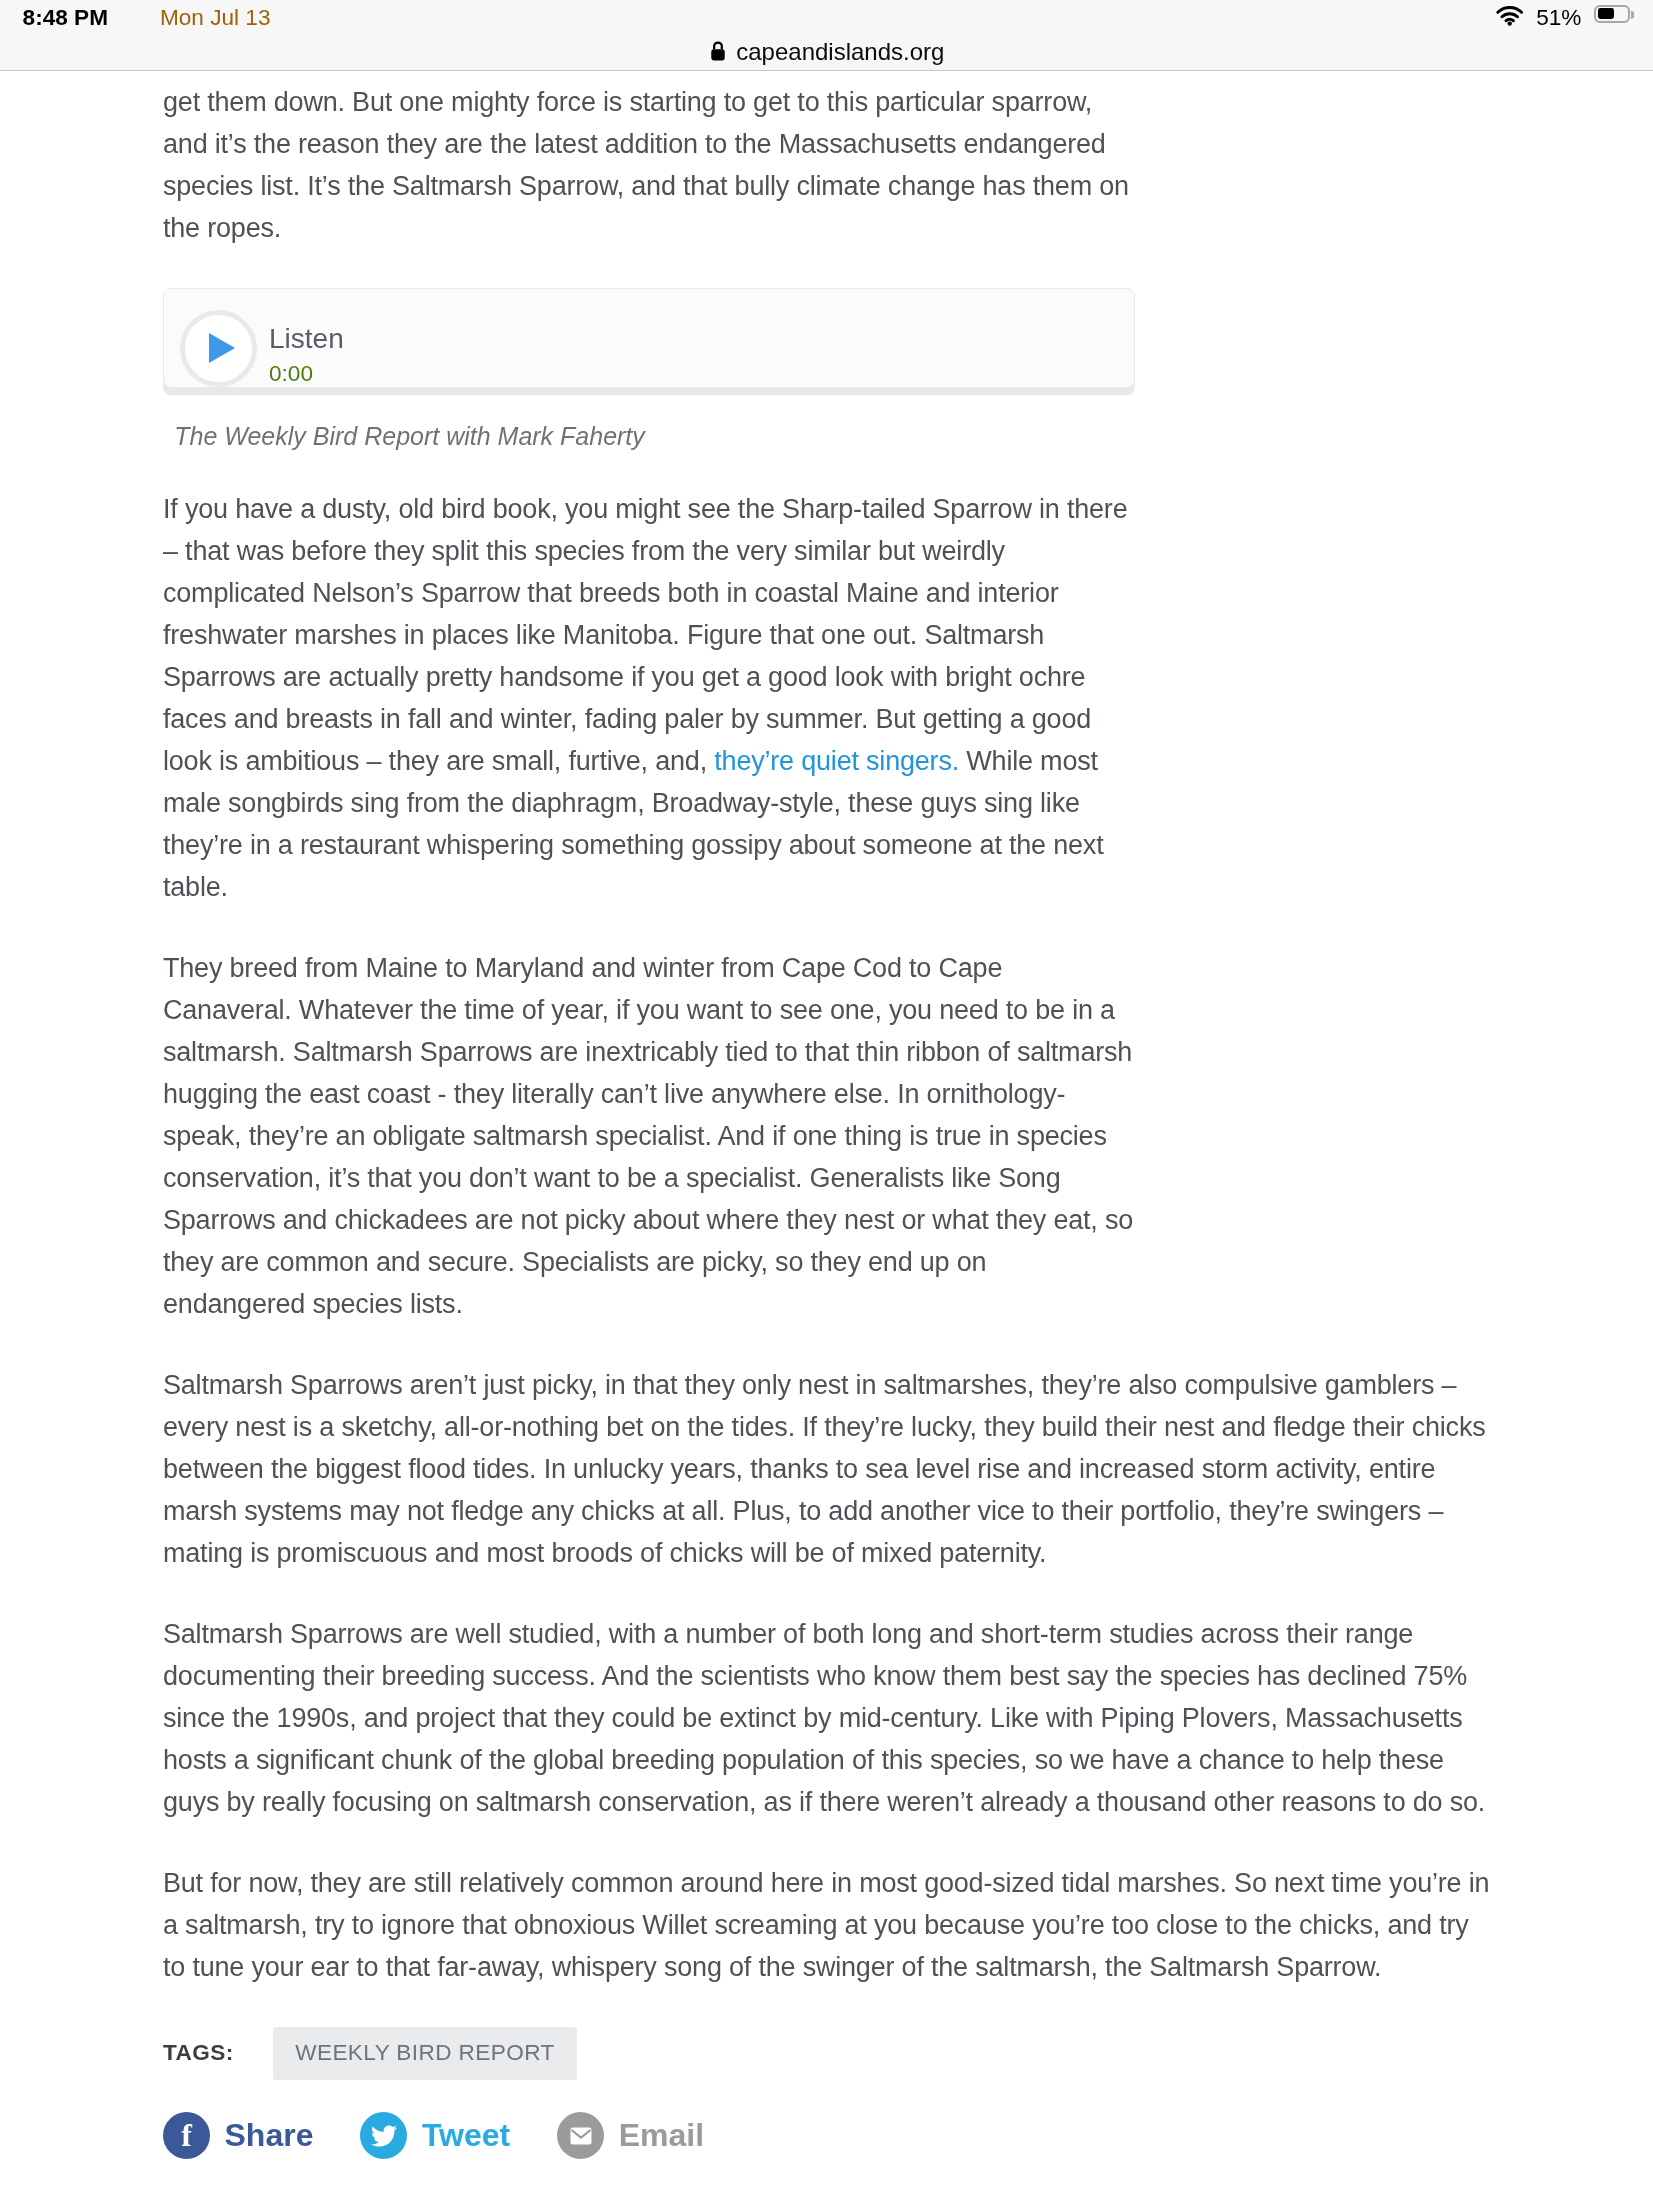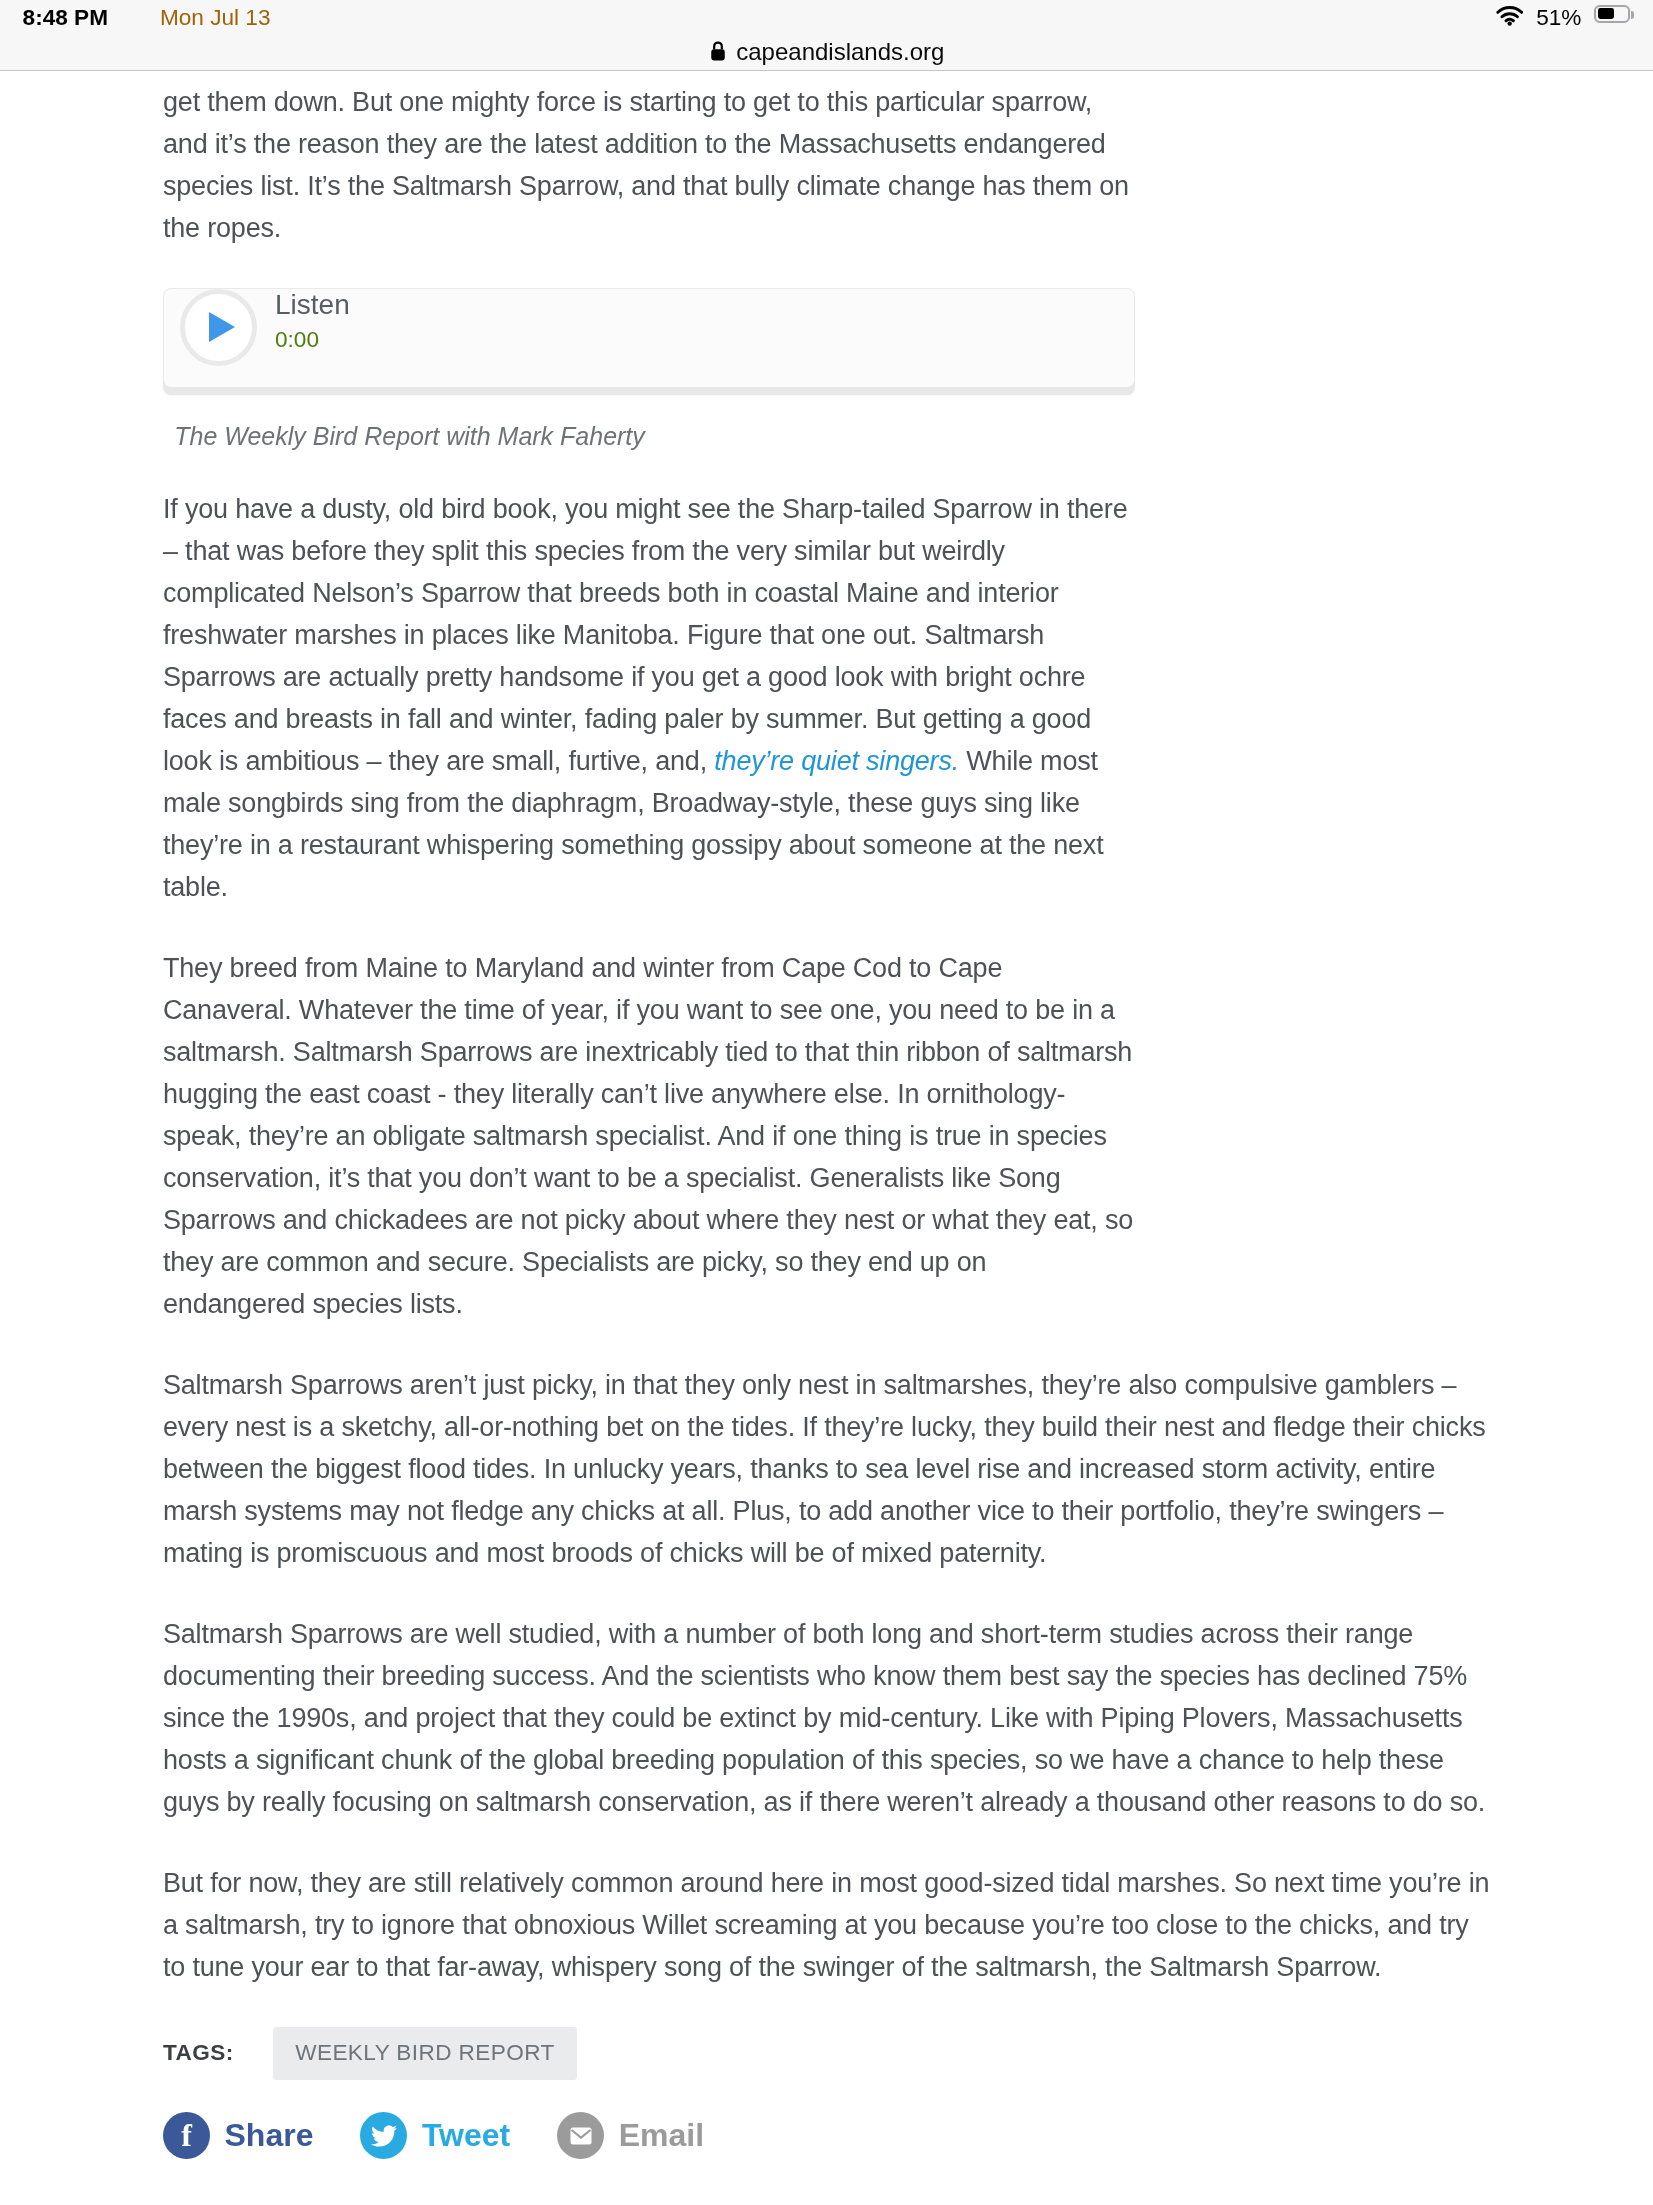--- a/index.html
+++ b/index.html
@@ -25,26 +25,26 @@
   .url-row{height:36px;display:flex;justify-content:center;align-items:center;}
   .url-field{display:flex;align-items:center;gap:9.7px;cursor:pointer;justify-content:center;}
   .url-text{font-size:24px;color:#0b0b0c;}
   
   .content{padding:9.7px 163px 0 163px;}
   .float-spacer{float:right;width:355px;height:1183px;background:#ffffff;}
   .body-p{
     font-size:27px;line-height:42px;letter-spacing:-0.2px;
     color:var(--body-text,#4e5256);margin:0 0 39px 0;
   }
-  .inline-link{color:var(--link-blue,#2196d6);text-decoration:none;font-style:italic;}
+  .inline-link{color:var(--link-blue,#2196d6);text-decoration:none;}
   .audio-player{
     overflow:hidden; 
     background:#fbfbfc;border:1.6px solid #e9e9ea;border-radius:8px;
     box-shadow:0 7.3px 0 #e8e8e9;
-    height:100px;display:flex;align-items:flex-start;gap:18px;
+    height:100px;display:flex;align-items:flex-end;gap:12px;
     padding:0 0 0 16px;box-sizing:border-box;margin:4.8px 0 34px 0;
   }
   .play-btn{
     width:77px;height:77px;border-radius:50%;border:5.7px solid #e9e9e9;
     background:#ffffff;display:flex;align-items:center;justify-content:center;
     cursor:pointer;padding:0;flex:none;box-sizing:border-box;
   }
   .play-tri{
     width:0;height:0;margin-left:7.3px;
     border-left:26px solid var(--play-blue,#3e97e8);

